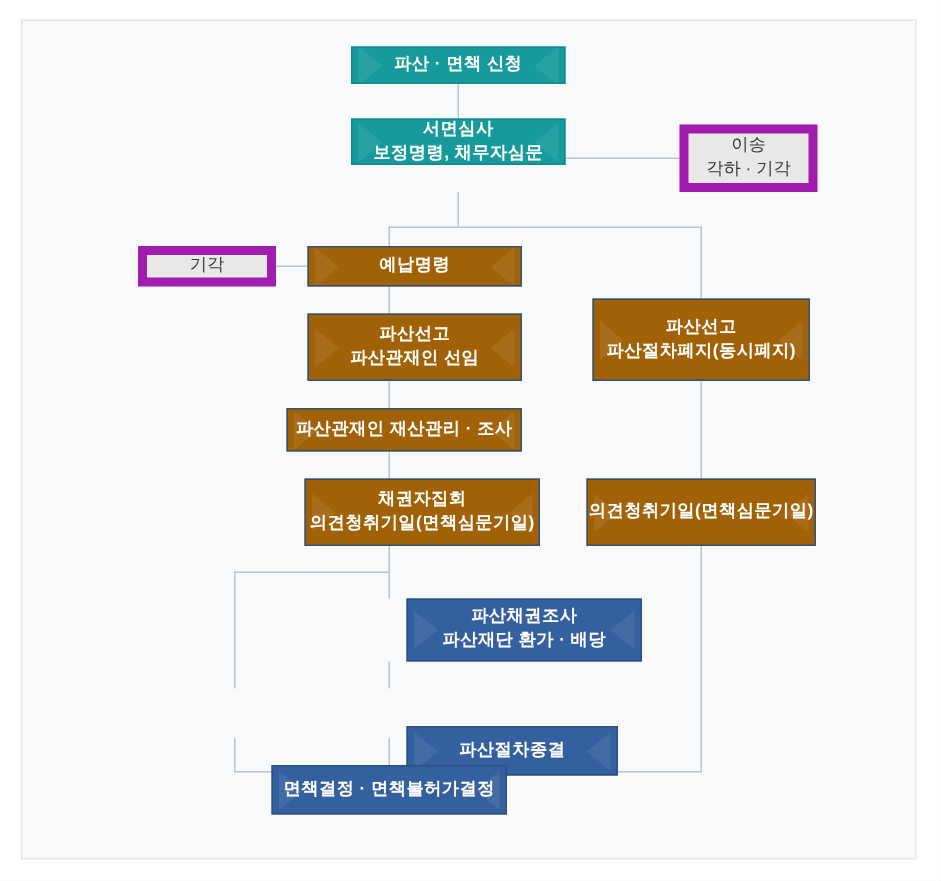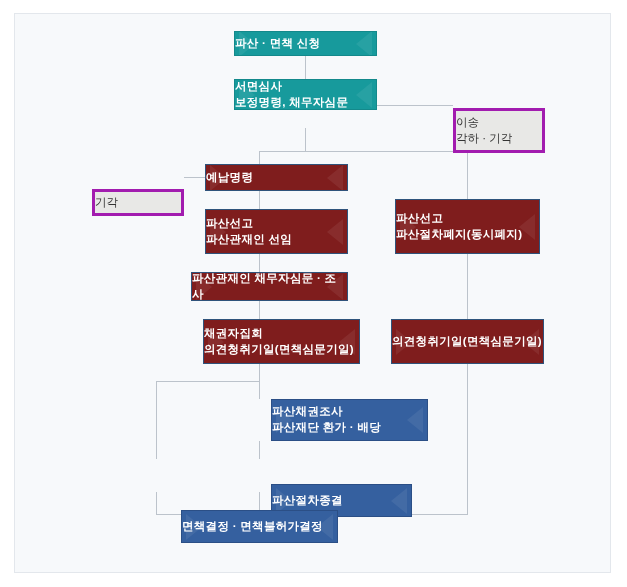--- a/index.html
+++ b/index.html
@@ -16,21 +16,21 @@
     background:#f7f9fb;
     border:1px solid #e3e7ec;
     box-sizing:border-box;
   }
   .node{
     position:absolute;
     box-sizing:border-box;
     display:flex;
     align-items:center;
     justify-content:center;
-    text-align:left;
+    text-align:center;
     line-height:1.35;
     z-index:3;
     overflow:hidden;
   }
   .node .label{
     position:relative;
     z-index:4;
     white-space:pre-line;
     display:block;
     width:100%;
@@ -52,21 +52,21 @@
     border-top:13px solid transparent;
     border-bottom:13px solid transparent;
     transform:translateY(-50%);
     z-index:1;
   }
   .t-teal::before{ left:4px;  border-left:16px solid rgba(255,255,255,0.07); }
   .t-teal::after { right:4px; border-right:16px solid rgba(255,255,255,0.07); }
 
   
   .t-navy{
-    background:#7f1d1d;
+    background:#a16207;
     color:#ffffff;
     font-size:11.5px;
     font-weight:bold;
     letter-spacing:0.3px;
     border:1px solid #2f537b;
   }
   .t-navy::before,.t-navy::after{
     content:"";
     position:absolute;
     top:50%;
@@ -99,23 +99,22 @@
     z-index:1;
   }
   .t-blue::before{ left:4px;  border-left:16px solid rgba(255,255,255,0.07); }
   .t-blue::after { right:4px; border-right:16px solid rgba(255,255,255,0.07); }
 
   
   .t-gray{
     background:#e8e8e6;
     color:#333333;
     font-size:11.5px;
-    border:3px solid #a21caf;
+    border:6px solid #a21caf;
     font-weight:normal;
-    margin-top:25px;
   }
 
   .conn{
     position:absolute;
     background:#bcc3cb;
     z-index:1;
   }
   .conn.h{height:1px;}
   .conn.v{width:1px;}
 </style>
@@ -185,21 +184,21 @@
     <span class="label">파산선고
 파산관재인 선임</span>
   </div>
 
   <div class="node t-navy" style="left:380px;top:185px;width:145px;height:55px;">
     <span class="label">파산선고
 파산절차폐지(동시폐지)</span>
   </div>
 
   <div class="node t-navy" style="left:176px;top:258px;width:157px;height:29px;">
-    <span class="label">파산관재인 채무자심문 · 조사</span>
+    <span class="label">파산관재인 재산관리 · 조사</span>
   </div>
 
   <div class="node t-navy" style="left:188px;top:305px;width:157px;height:45px;">
     <span class="label">채권자집회
 의견청취기일(면책심문기일)</span>
   </div>
 
   <div class="node t-navy" style="left:376px;top:305px;width:153px;height:45px;">
     <span class="label">의견청취기일(면책심문기일)</span>
   </div>

